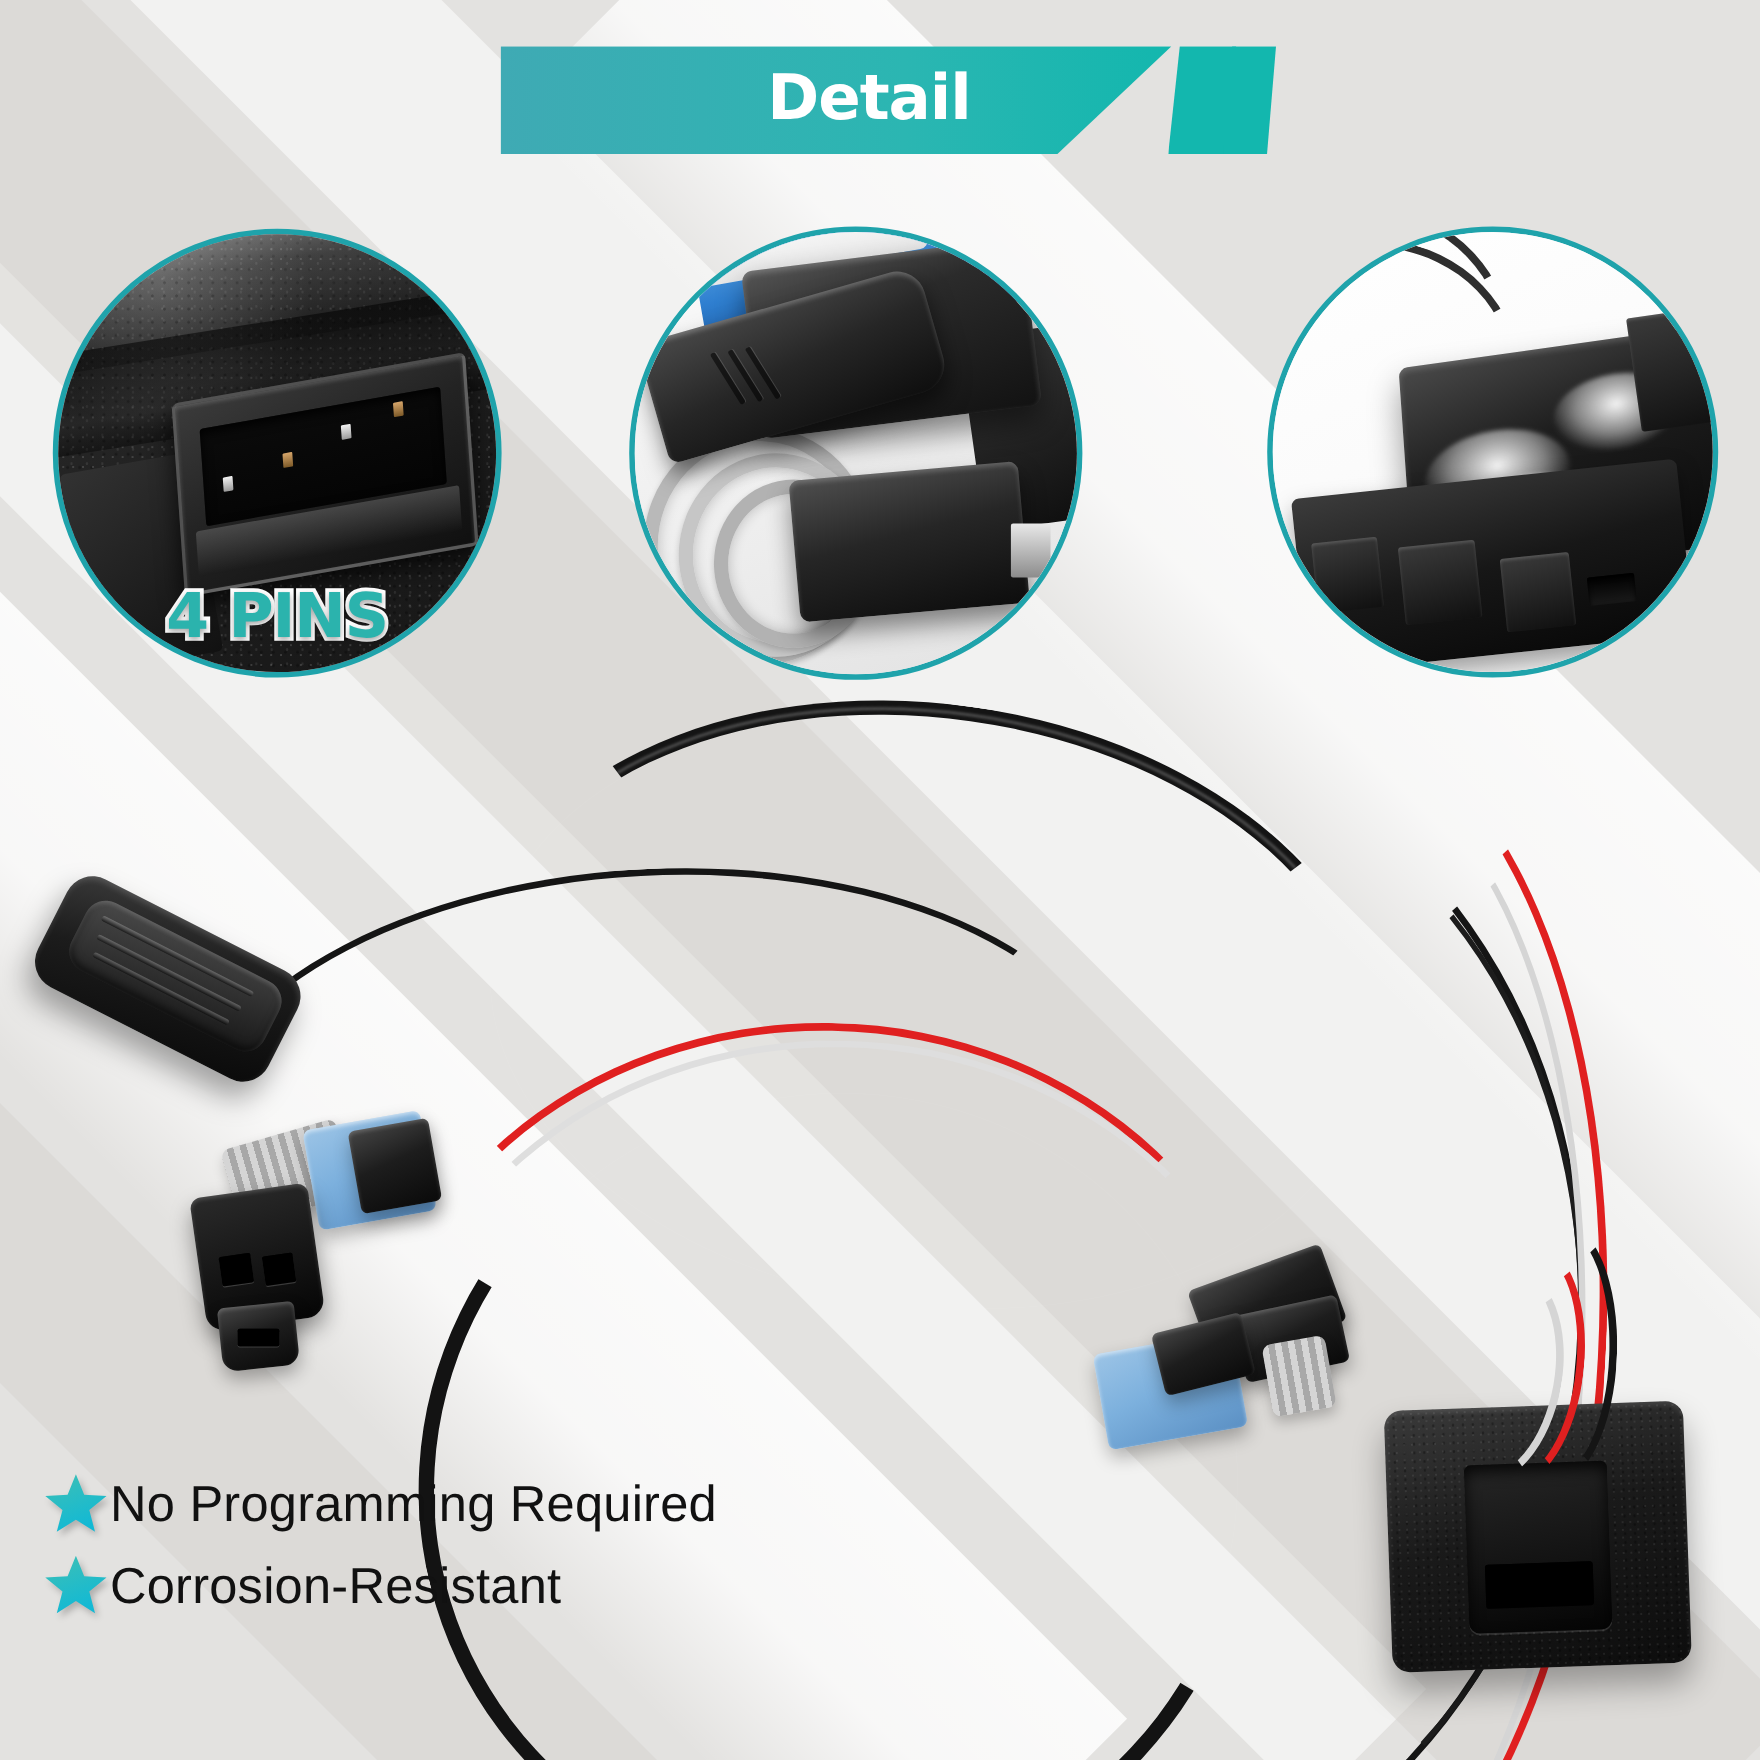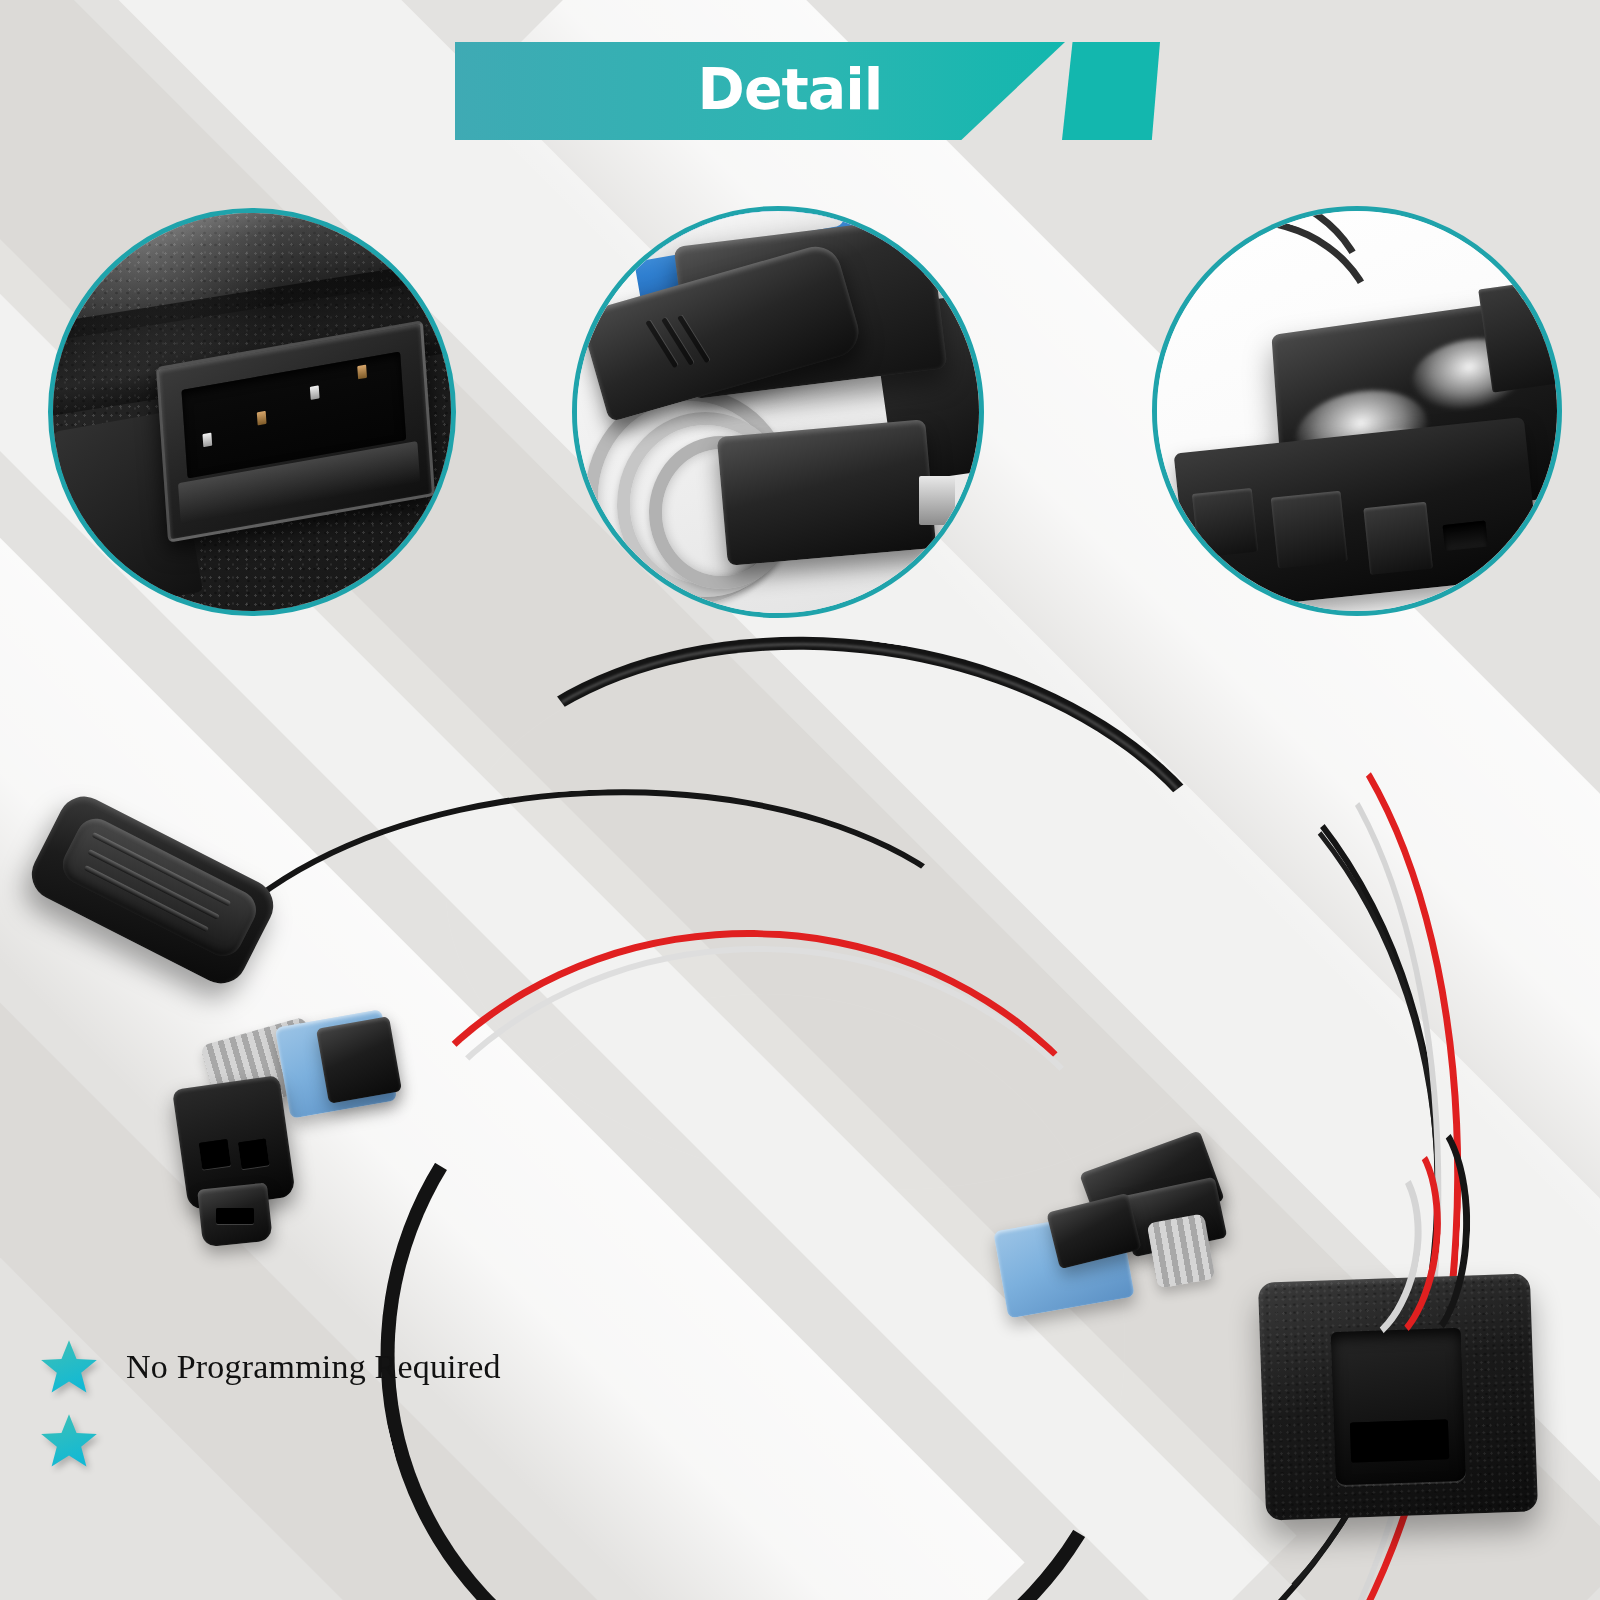--- a/index.html
+++ b/index.html
@@ -314,22 +314,22 @@
     position:absolute; left:32%; top:60%; width:36%; height:17%;
     background:#000; border-radius:3px;
     box-shadow:inset 0 3px 6px rgba(0,0,0,.95);
   }
 
   
   #features { position:absolute; left:40px; top:1330px; width:640px; }
   .feature-row { display:flex; align-items:center; height:74px; }
   .star-icon { width:58px; height:58px; flex:0 0 58px; filter:drop-shadow(3px 4px 3px rgba(0,0,0,.22)); }
   .feature-label {
-    margin-left:28px; font-size:34px; color:#111;
-    font-family:Liberation Serif, serif; letter-spacing:.2px;
+    margin-left:2px; font-size:46px; color:#111;
+    font-family:Liberation Sans, sans-serif; letter-spacing:.2px;
   }
 </style>
 </head>
 <body>
 
 <div id="bg-base"></div>
 <div id="bg-diagonals">
   <div class="diag diag-a" style="left:120px; top:-180px; width:300px; height:2400px;"></div>
   <div class="diag diag-b" style="left:520px; top:-260px; width:150px; height:2400px;"></div>
   <div class="diag diag-c" style="left:760px; top:-200px; width:260px; height:2400px;"></div>
@@ -354,20 +354,21 @@
     <div class="c1-socket-outer">
       <div class="c1-socket-inner">
         <div class="c1-pin silver" style="left:8%;  top:54%;"></div>
         <div class="c1-pin brass" style="left:33%; top:40%;"></div>
         <div class="c1-pin silver" style="left:58%; top:22%;"></div>
         <div class="c1-pin brass" style="left:80%; top:8%;"></div>
       </div>
       <div class="c1-lip"></div>
     </div>
   </div>
+  <div class="pins-label">4 PINS</div>
 </div>
 
 <div class="detail-circle" id="detail-circle-2">
   <div class="circle-media">
     <div class="c2-bg"></div>
     <div class="c2-blue-top"></div>
     <div class="c2-white-strip"></div>
     <div class="c2-dark-right"></div>
     <div class="c2-wire-coil" style="left:2%;  top:44%; width:52%; height:54%;"></div>
     <div class="c2-wire-coil" style="left:10%; top:50%; width:44%; height:46%; border-color:#c6c6c6;"></div>
@@ -478,16 +479,17 @@
   <div class="feature-row">
     <svg class="star-icon" viewBox="0 0 100 100">
       <defs>
           <linearGradient id="sg1" x1="0" y1="0" x2="0.4" y2="1">
         <stop offset="0%" stop-color="#3fc0b4"></stop>
             <stop offset="100%" stop-color="#13b9d4"></stop>
       </linearGradient>
         </defs>
       <polygon points="50,4 63,36 98,38 71,60 80,94 50,75 20,94 29,60 2,38 37,36" fill="url(#sg1)"></polygon>
     </svg>
+    <span class="feature-label">Corrosion-Resistant</span>
   </div>
 
 
 </div>
 
 </body></html>

